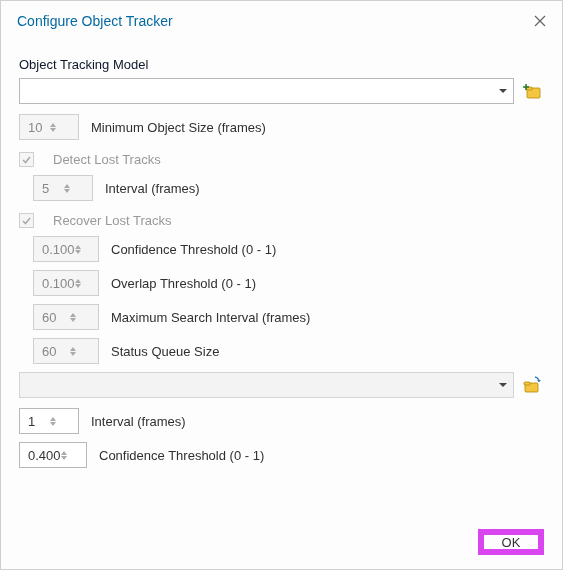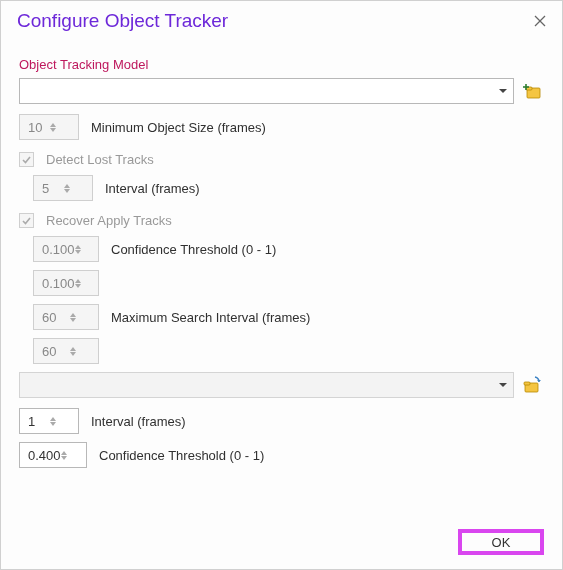--- a/index.html
+++ b/index.html
@@ -19,38 +19,38 @@
     padding: 0;
     position: relative;
   }
   .titlebar {
     display: flex;
     align-items: center;
     justify-content: space-between;
     padding: 8px 10px 4px 16px;
   }
   .titlebar-title {
-    font-size: 19px;
-    color: #6d28d9;
+    font-size: 14px;
+    color: #0369a1;
   }
   .close-btn {
     width: 24px;
     height: 24px;
     display: flex;
     align-items: center;
     justify-content: center;
     cursor: pointer;
     color: #666;
   }
   .content {
     padding: 6px 18px 0 18px;
   }
   .section-label {
     font-size: 13px;
-    color: #be185d;
+    color: #0f172a;
     margin-top: 14px;
     margin-bottom: 6px;
   }
   .model-row {
     display: flex;
     align-items: center;
     gap: 6px;
     margin-bottom: 10px;
   }
   .dropdown {
@@ -127,21 +127,21 @@
   }
   .arr-up { border-bottom: 4px solid #aaa; }
   .arr-down { border-top: 4px solid #aaa; }
   .field-label {
     font-size: 13px;
     color: #303030;
   }
   .checkbox-row {
     display: flex;
     align-items: center;
-    gap: 12px;
+    gap: 19px;
     margin: 12px 0 4px 0;
   }
   .checkbox {
     width: 15px;
     height: 15px;
     border: 1px solid #cfcfcf;
     background: #f5f5f5;
     display: flex;
     align-items: center;
     justify-content: center;
@@ -152,23 +152,23 @@
     color: #999;
   }
   .footer {
     position: absolute;
     bottom: 14px;
     right: 18px;
     display: flex;
     gap: 8px;
   }
   .btn {
-    width: 86px;
+    width: 66px;
     height: 26px;
-    border: 4px solid #d946ef;
+    border: 6px solid #d946ef;
     background: #fdfdfd;
     font-size: 13px;
     color: #333;
     display: flex;
     align-items: center;
     justify-content: center;
     cursor: pointer;
   }
   .btn.disabled {
     color: #bbb;
@@ -238,59 +238,61 @@
       </div>
       <div class="field-label">Interval (frames)</div>
     </div>
 
     <div class="checkbox-row">
       <div class="checkbox">
         <svg width="11" height="11" viewBox="0 0 11 11">
           <polyline points="2,6 4.5,8.5 9,3" fill="none" stroke-width="1.6"></polyline>
         </svg>
       </div>
-      <div class="check-label">Recover Apply Tracks</div>
+      <div class="check-label">Recover Lost Tracks</div>
     </div>
     <div class="row indent">
       <div class="spinner" style="width:66px">
         <span class="spinner-val">0.100</span>
         <div class="spin-arrows">
             <div class="arr-up"></div>
             <div class="arr-down"></div>
           </div>
       </div>
       <div class="field-label">Confidence Threshold (0 - 1)</div>
     </div>
     <div class="row indent">
       <div class="spinner" style="width:66px">
         <span class="spinner-val">0.100</span>
         <div class="spin-arrows">
             <div class="arr-up"></div>
             <div class="arr-down"></div>
           </div>
       </div>
+      <div class="field-label">Overlap Threshold (0 - 1)</div>
     </div>
     <div class="row indent">
       <div class="spinner" style="width:66px">
         <span class="spinner-val">60</span>
         <div class="spin-arrows">
             <div class="arr-up"></div>
             <div class="arr-down"></div>
           </div>
       </div>
       <div class="field-label">Maximum Search Interval (frames)</div>
     </div>
     <div class="row indent">
       <div class="spinner" style="width:66px">
         <span class="spinner-val">60</span>
         <div class="spin-arrows">
             <div class="arr-up"></div>
             <div class="arr-down"></div>
           </div>
       </div>
+      <div class="field-label">Status Queue Size</div>
     </div>
 
     <div class="model-row">
       <div class="dropdown disabled">
         <span></span>
         <div class="dropdown-arrow"></div>
       </div>
       <div class="icon-btn">
         <svg width="20" height="20" viewBox="0 0 20 20">
           <rect x="3" y="8" width="13" height="9" rx="1" fill="#f4c542" stroke="#b88900" stroke-width="0.8"></rect>

